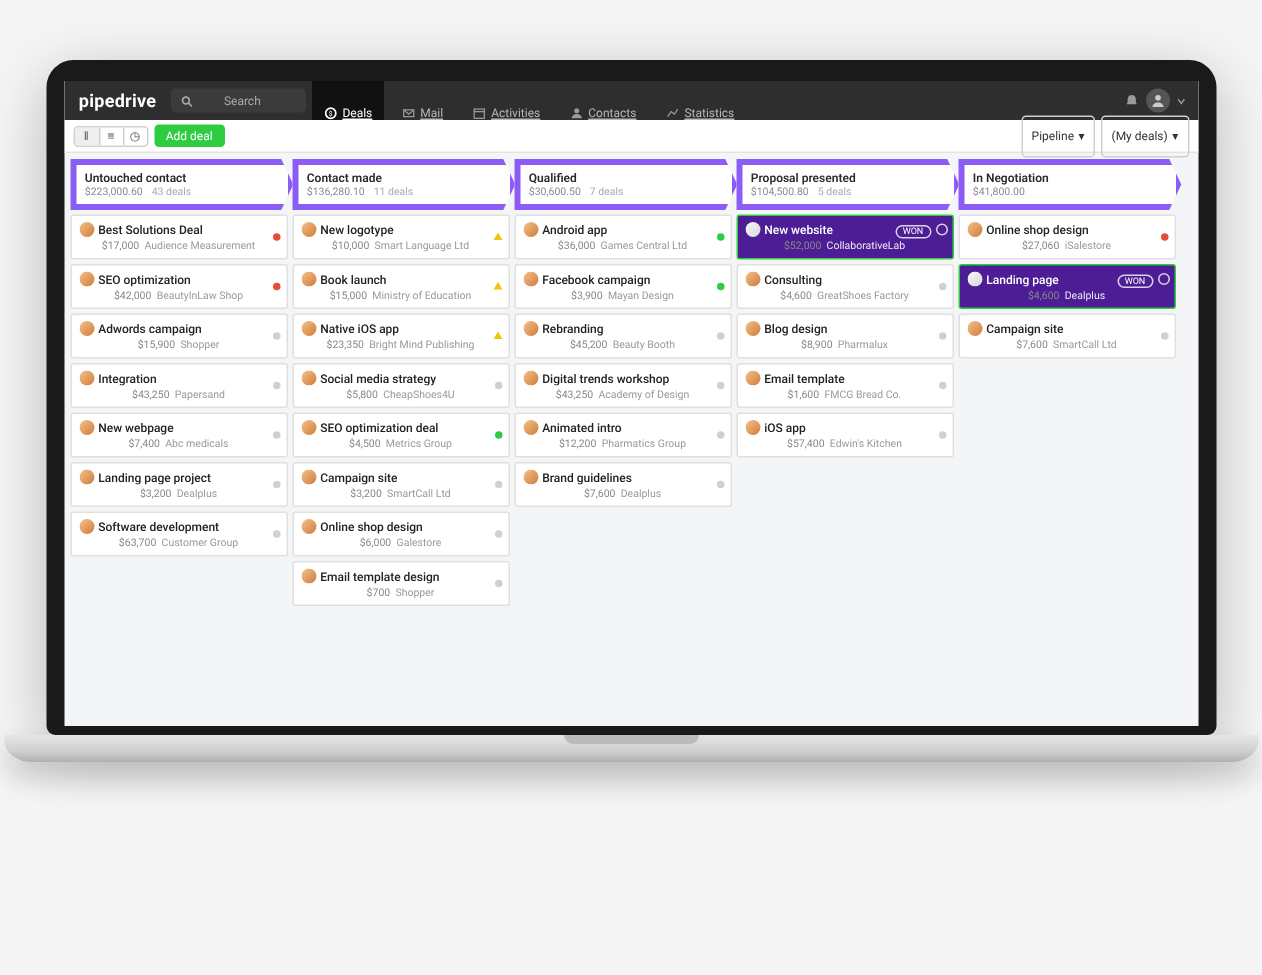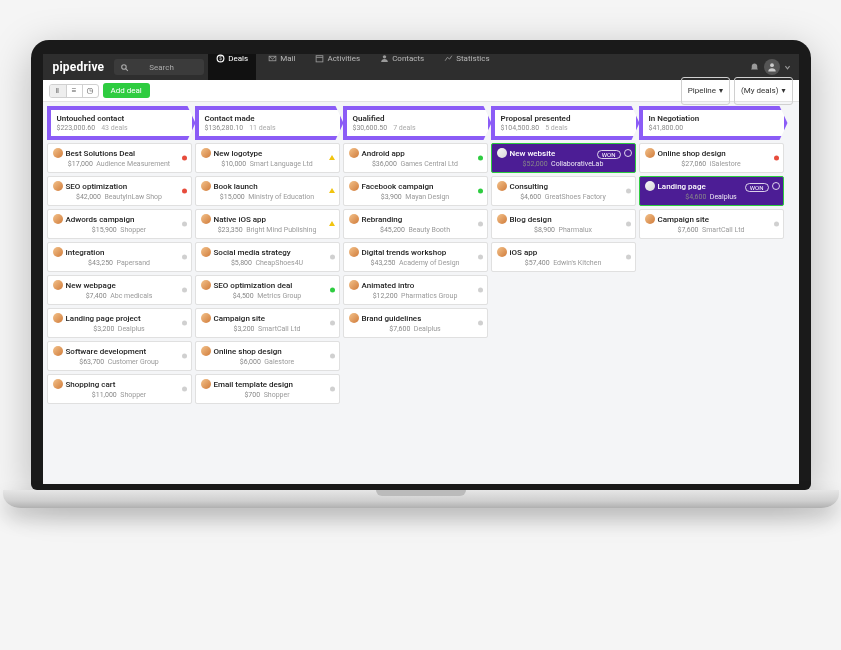--- a/index.html
+++ b/index.html
@@ -58,22 +58,22 @@
   .logo {
     color:#fff;font-weight:700;font-size:12px;letter-spacing:.2px;
     padding: 0 6px;
   }
   .search {
     display:flex;align-items:center;gap:20px;
     background:#3b3b3b;color:#aaa;
     height:16px;border-radius:3px;padding:0 6px;width:90px;
   }
   .nav-item {
-    display:flex;align-items:flex-start;gap:3px;
-    height:26px;padding:0 8px;color:#b8b8b8;cursor:pointer;
+    display:flex;align-items:flex-end;gap:3px;
+    height:26px;padding:0 8px;color:#b8b8b8;cursor:pointer;text-decoration:underline;
   }
   .nav-item.active { background:#111;color:#fff; }
   .spacer{flex:1}
   .nav-icon{width:9px;height:9px;display:inline-block}
 
   .avatar-circle{
     width:16px;height:16px;border-radius:50%;background:#555;display:flex;align-items:center;justify-content:center;color:#ccc;
   }
 
   
@@ -288,28 +288,20 @@
                 <span class="dot gray"></span>
               </div>
               <div class="card">
                 <div class="head">
                   <span class="avatar-sm"></span>
                   <span>Software development</span>
                 </div>
                 <div class="sub"><span class="amt">$63,700</span> &nbsp;<span>Customer Group</span></div>
                 <span class="dot gray"></span>
               </div>
-              <div class="card">
-                <div class="head">
-                  <span class="avatar-sm"></span>
-                  <span>Shopping cart</span>
-                </div>
-                <div class="sub"><span class="amt">$11,000</span> &nbsp;<span>Shopper</span></div>
-                <span class="dot gray"></span>
-              </div>
             </div>
           </div>
           <div class="col">
             <div class="col-header">
               <div class="title">Contact made</div>
               <div class="sub">$136,280.10<span>11 deals</span></div>
             </div>
             <div class="cards">
               <div class="card">
                 <div class="head">
@@ -460,20 +452,28 @@
                 <div class="head">
                   <span class="avatar-sm"></span>
                   <span>Blog design</span>
                 </div>
                 <div class="sub"><span class="amt">$8,900</span> &nbsp;<span>Pharmalux</span></div>
                 <span class="dot gray"></span>
               </div>
               <div class="card">
                 <div class="head">
                   <span class="avatar-sm"></span>
+                  <span>Email template</span>
+                </div>
+                <div class="sub"><span class="amt">$1,600</span> &nbsp;<span>FMCG Bread Co.</span></div>
+                <span class="dot gray"></span>
+              </div>
+              <div class="card">
+                <div class="head">
+                  <span class="avatar-sm"></span>
                   <span>iOS app</span>
                 </div>
                 <div class="sub"><span class="amt">$57,400</span> &nbsp;<span>Edwin's Kitchen</span></div>
                 <span class="dot gray"></span>
               </div>
             </div>
           </div>
           <div class="col">
             <div class="col-header">
               <div class="title">In Negotiation</div>

